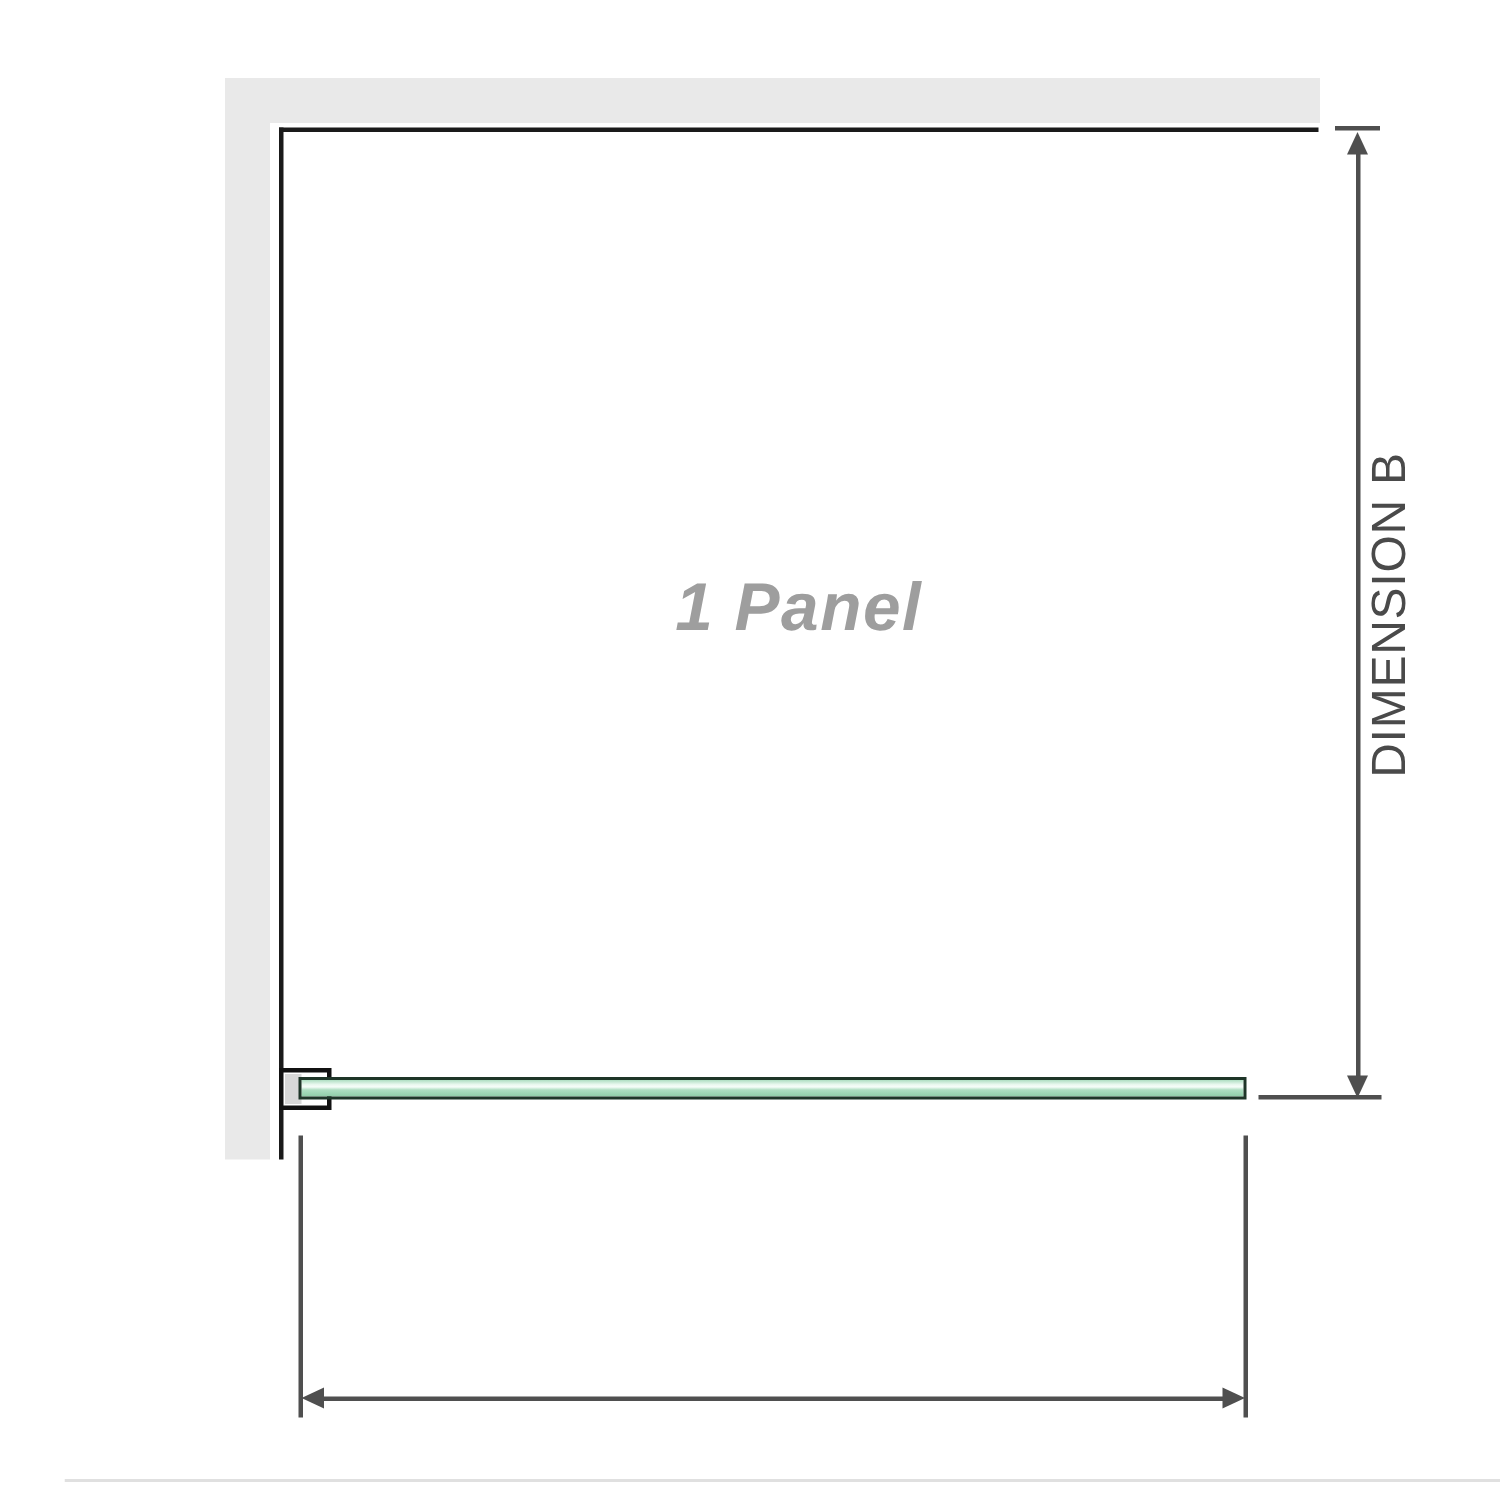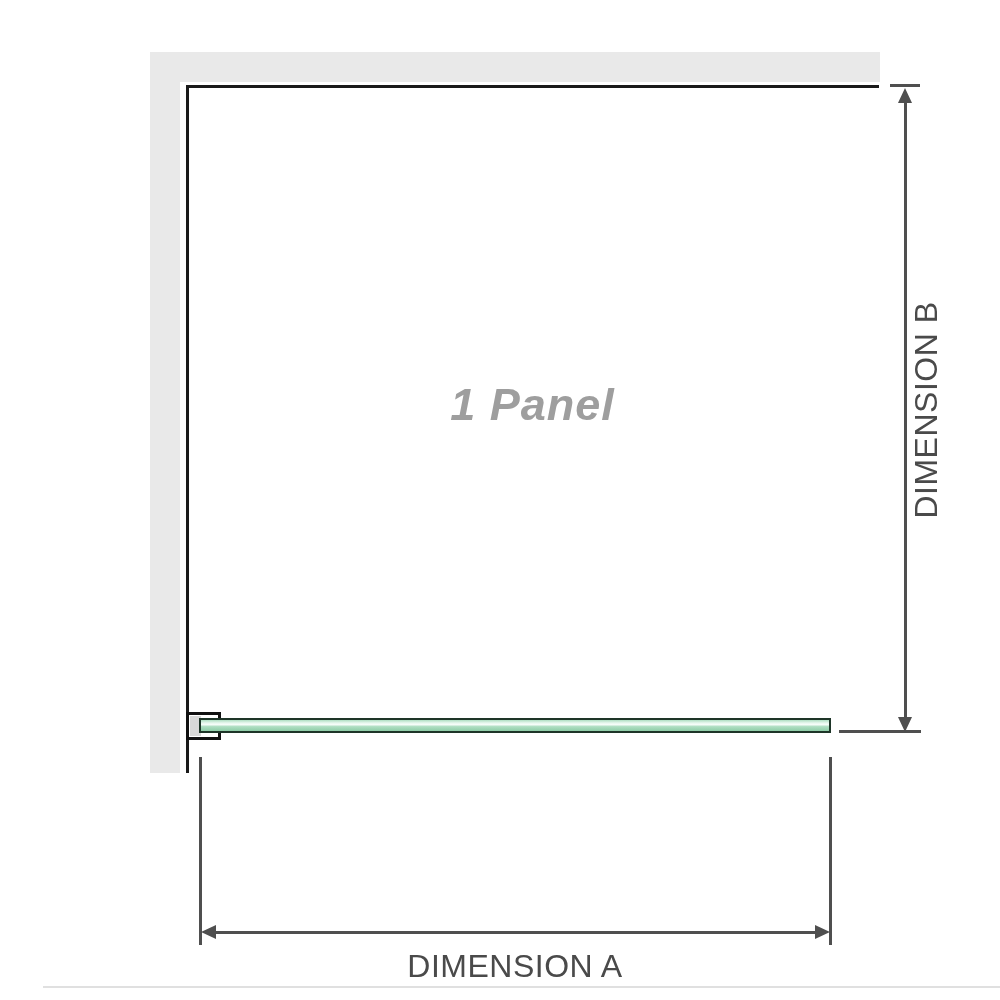--- a/index.html
+++ b/index.html
@@ -149,17 +149,16 @@
   <div class="abs dim-line-v"></div>
   <div class="abs arrow-up"></div>
   <div class="abs arrow-down"></div>
   <div class="abs dim-b-label">DIMENSION B</div>
 
   <div class="abs tick-a-left"></div>
   <div class="abs tick-a-right"></div>
   <div class="abs dim-line-h"></div>
   <div class="abs arrow-left"></div>
   <div class="abs arrow-right"></div>
-  <div class="abs dim-a-label">DIMENSION A</div>
 
   <div class="abs baseline"></div>
 
 </div>
 
 </body></html>

